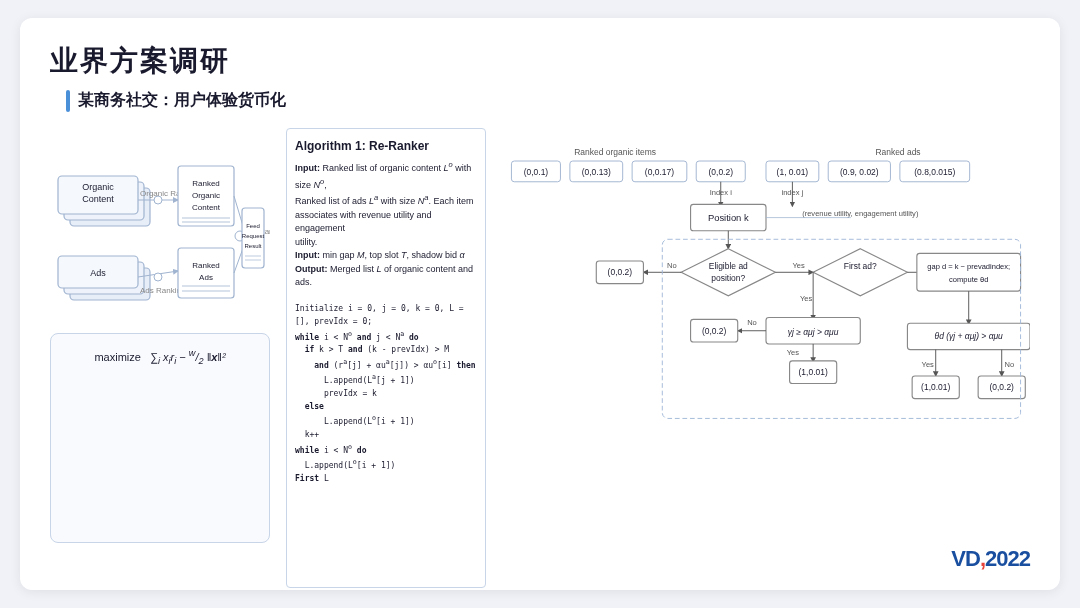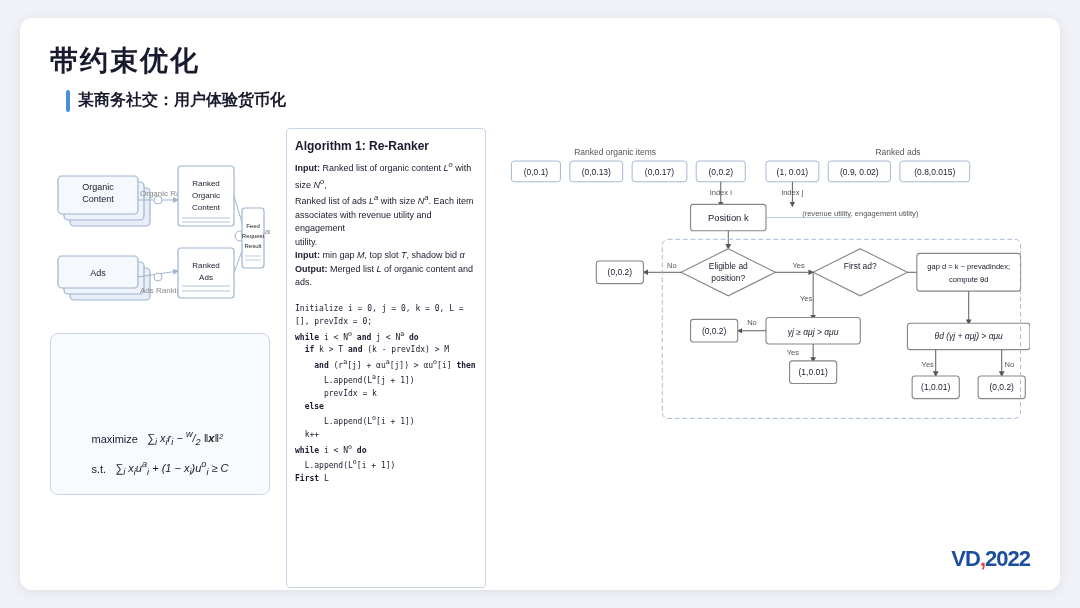--- a/index.html
+++ b/index.html
@@ -60,26 +60,26 @@
     .diagram-svg {
       width: 220px;
       height: 200px;
     }
     
     .formula-box {
       position: absolute;
       top: 205px;
       left: 0;
       width: 220px;
-      height: 162px;
+      height: 210px;
       border: 1.5px solid #c8d4e8;
       border-radius: 8px;
       background: #f8fafd;
       display: flex;
-      align-items: flex-end;
+      align-items: flex-start;
       justify-content: center;
       padding: 10px;
     }
     .formula-content {
       font-size: 13px;
       color: #1a1a2e;
       line-height: 2;
       text-align: left;
     }
     
@@ -151,21 +151,21 @@
       letter-spacing: -1px;
     }
     .vdc-logo .vdc-comma {
       color: #e8433a;
     }
   </style>
 </head>
 <body>
 
 <div class="main-card">
-  <div class="page-title">带约束优化</div>
+  <div class="page-title">业界方案调研</div>
   <div class="subtitle-bar">
     <div class="subtitle-accent"></div>
     <span class="subtitle-text">某商务社交：用户体验货币化</span>
   </div>
 
   <div class="content-area">
 
     <div class="left-diagram">
       <svg class="diagram-svg" viewBox="0 0 220 200">
 
@@ -221,26 +221,20 @@
         </defs>
       </svg>
 
       
       <div class="formula-box">
         <div class="formula-content">
           <span style="font-size:11px; display:block; margin-bottom:4px;">
             maximize &nbsp;
             <span style="font-style:italic;">
               ∑<sub>i</sub> x<sub>i</sub>r<sub>i</sub> − <sup>w</sup>/<sub>2</sub> ‖<b>x</b>‖²
-            </span>
-          </span>
-          <span style="font-size:11px; display:block; margin-bottom:2px;">
-            s.t. &nbsp;
-            <span style="font-style:italic;">
-              ∑<sub>i</sub> x<sub>i</sub>u<sup>a</sup><sub>i</sub> + (1 − x<sub>i</sub>)u<sup>o</sup><sub>i</sub> ≥ C
             </span>
           </span>
         </div>
       </div>
     </div>
 
     <div class="middle-algo">
       <div class="algo-box">
         <div class="algo-title">Algorithm 1: Re-Ranker</div>
         <div>

